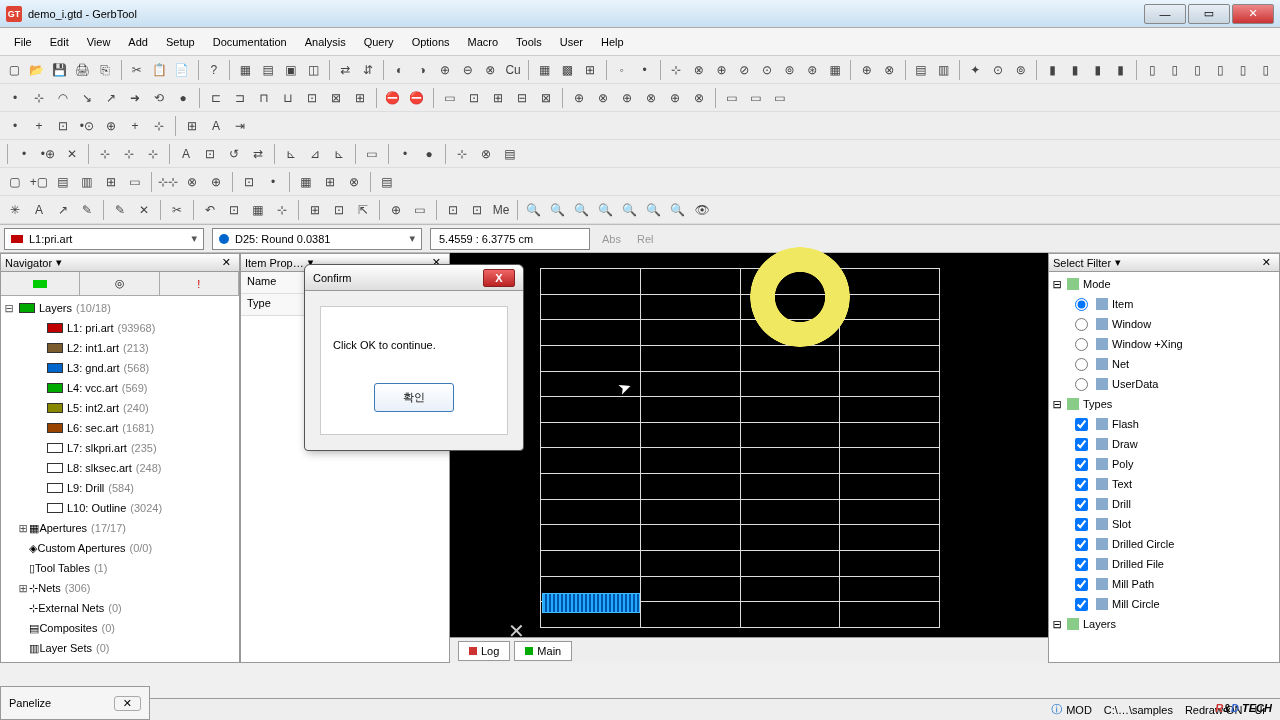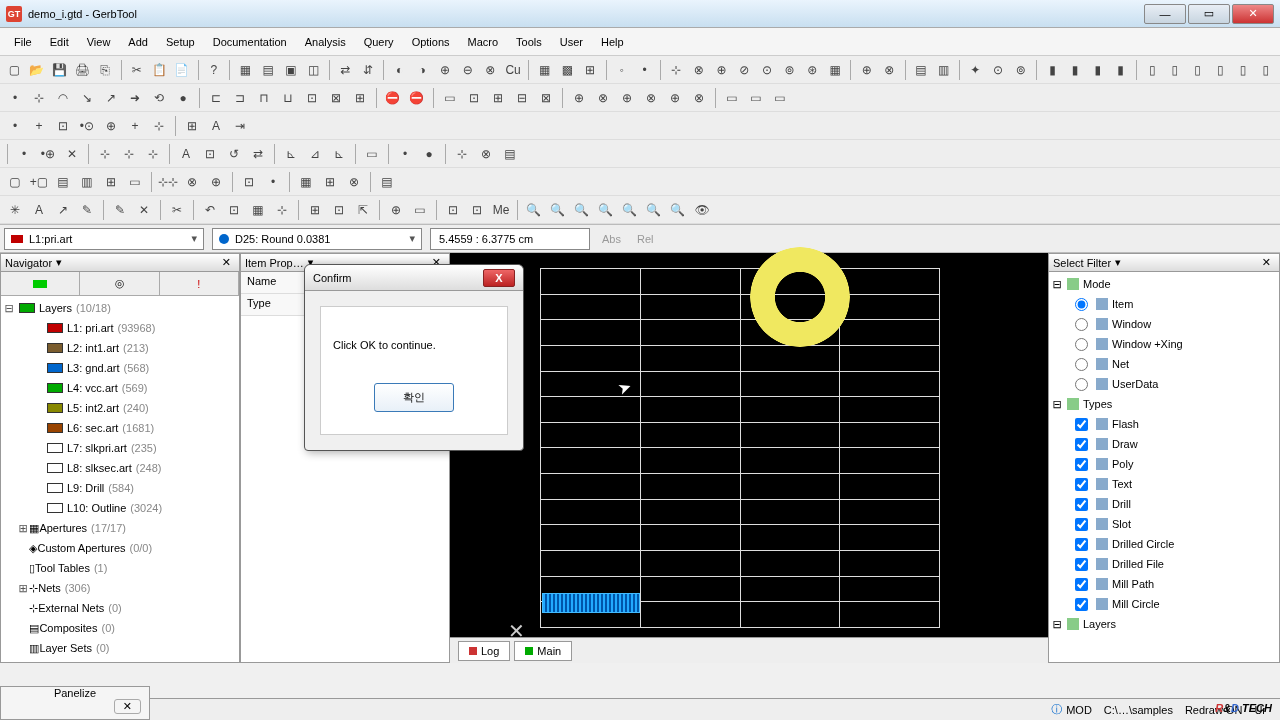--- a/index.html
+++ b/index.html
@@ -56,21 +56,21 @@
 .fnode { display: flex; align-items: center; height: 20px; }
 .fnode .tw { width: 12px; text-align: center; }
 .fnode input[type=radio], .fnode input[type=checkbox] { margin: 0 4px 0 2px; }
 .fnode .ic { width: 12px; height: 12px; margin: 0 4px; background: #8c8; }
 .dialog { position: absolute; left: 304px; top: 264px; width: 220px; background: #f0f0f0; border: 1px solid #555; border-radius: 6px 6px 4px 4px; box-shadow: 2px 2px 8px rgba(0,0,0,0.3); }
 .dlg-title { height: 26px; background: linear-gradient(to bottom,#fff,#ddd); border-radius: 6px 6px 0 0; display: flex; align-items: center; padding: 0 8px; border-bottom: 1px solid #999; }
 .dlg-x { margin-left: auto; width: 32px; height: 18px; background: linear-gradient(to bottom,#e66,#b22); border: 1px solid #822; border-radius: 2px; color: white; display: flex; align-items: center; justify-content: center; font-weight: bold; }
 .dlg-body { padding: 18px 12px; background: white; margin: 15px; border: 1px solid #ccc; }
 .dlg-btns { display: flex; justify-content: center; padding: 8px 0 4px; }
 .dlg-btn { padding: 6px 28px; border: 1px solid #3a7ab8; background: linear-gradient(to bottom,#fff,#e8f0f8); border-radius: 3px; }
-.panelize { position: absolute; left: 0; bottom: 0; width: 150px; height: 34px; background: #f5f5f5; border: 1px solid #999; display: flex; align-items: center; padding: 0 8px; flex-direction: column; }
+.panelize { position: absolute; left: 0; bottom: 0; width: 150px; height: 34px; background: #f5f5f5; border: 1px solid #999; display: flex; align-items: center; padding: 0 8px; }
 .panelize .x { margin-left: auto; border: 1px solid #aaa; padding: 0 8px; border-radius: 3px; }
 .statusbar { position: absolute; bottom: 0; left: 150px; right: 0; height: 22px; background: #eee; border-top: 1px solid #999; display: flex; align-items: center; padding: 0 8px; }
 .statusbar .spacer { flex: 1; }
 .statusbar .seg { padding: 0 6px; display: flex; align-items: center; gap: 4px; }
 .rnd-logo { position: absolute; right: 8px; bottom: 4px; font-weight: bold; font-style: italic; font-size: 16px; }
 .rnd-logo .r { color: #c33; }
 .rnd-logo .d { color: #36c; }
 .cursor { position: absolute; left: 618px; top: 378px; font-size: 16px; color: white; pointer-events: none; z-index: 5; transform: rotate(-20deg); }
 table.gtbl { border-collapse: collapse; width: 100%; height: 100%; }
 table.gtbl td { border: 1px solid #ddd; }

